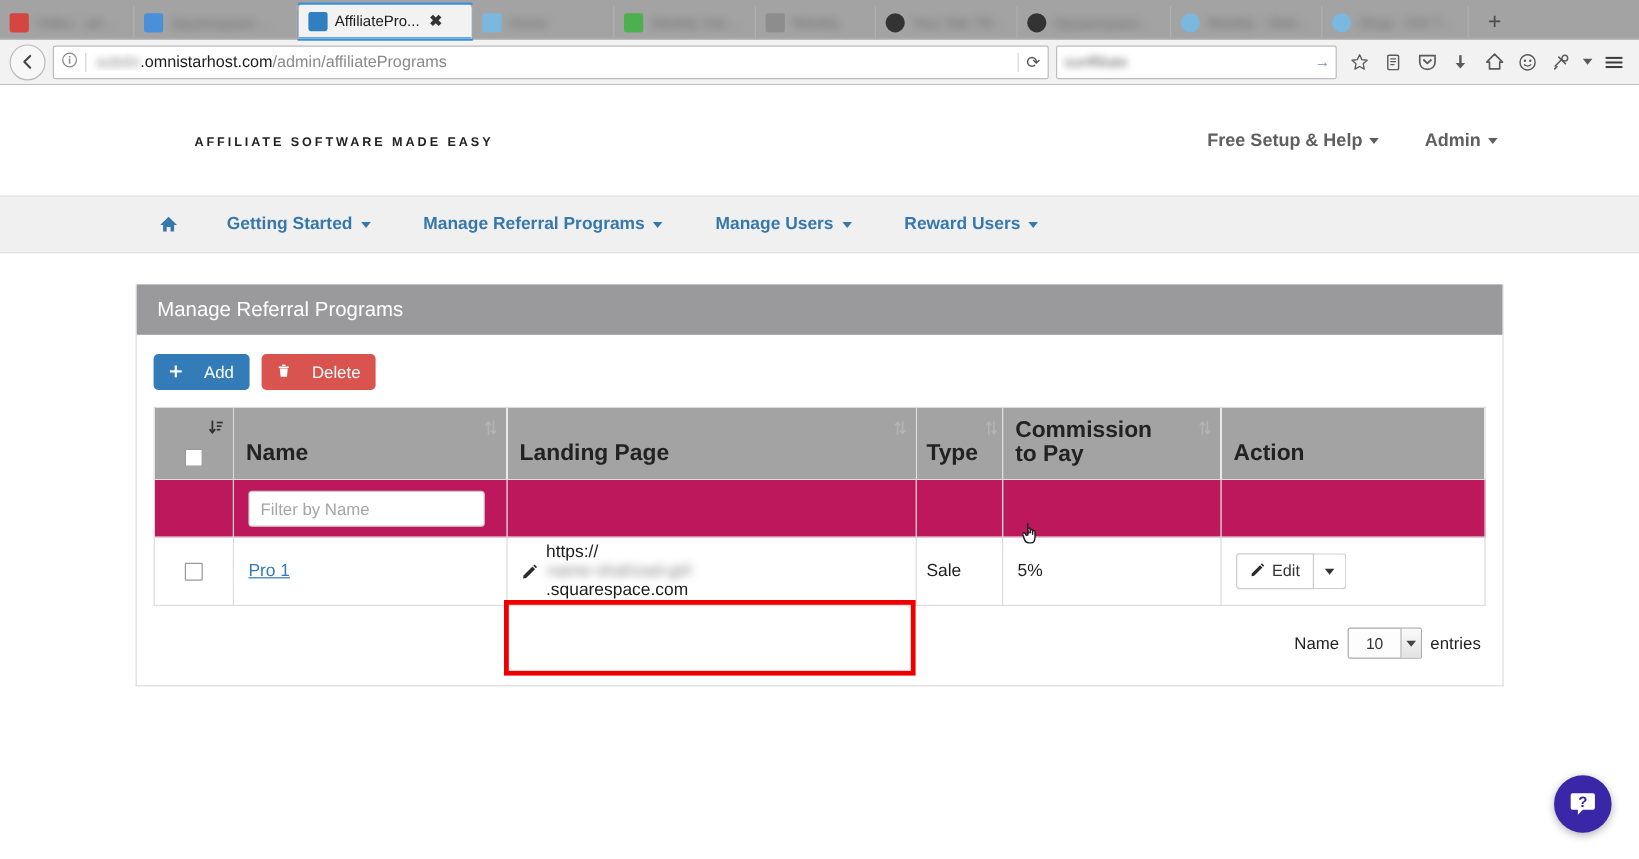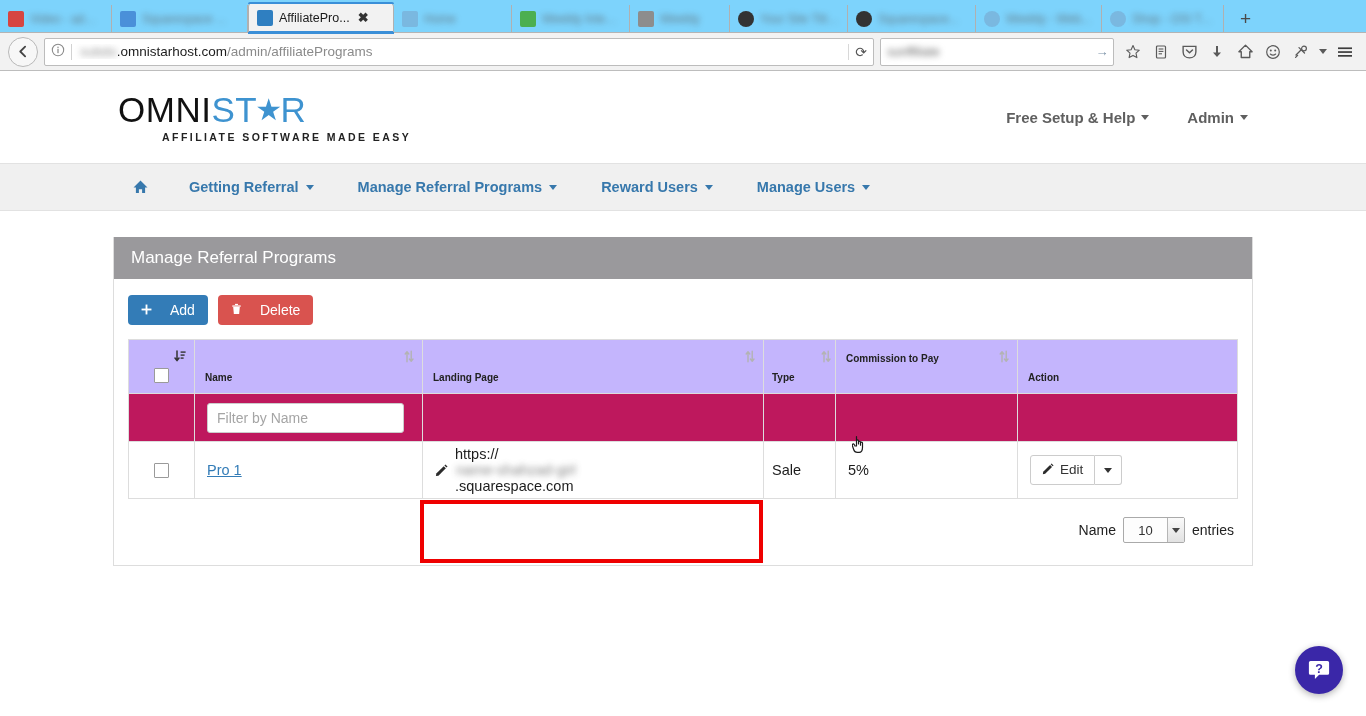--- a/index.html
+++ b/index.html
@@ -6,21 +6,21 @@
   body{
     width:1366px;height:716px;overflow:hidden;
     font-family:"Liberation Sans",sans-serif;
     background:#ffffff;
     -webkit-font-smoothing:antialiased;
   }
 
   
   .browser{width:1366px;}
   .tabstrip{
-    height:32px;background:#7dd3fc;
+    height:32px;background:#a3a3a3;
     display:flex;align-items:flex-end;
     border-bottom:1px solid #b4b4b4;
     position:relative;
   }
   .tab{
     height:27px;min-width:0;
     display:flex;align-items:center;
     padding:0 8px;margin-top:5px;
     font-size:12px;color:#4a4a4a;
     box-sizing:border-box;
@@ -178,22 +178,22 @@
   .btn-del{background:#d9534f;}
 
   table.dt{
     width:100%;border-collapse:collapse;table-layout:fixed;
     border:1px solid #dddddd;
   }
   table.dt th,table.dt td{
     border:1px solid #dddddd;vertical-align:middle;box-sizing:border-box;
   }
   table.dt thead th{
-    background:#c4b5fd;padding:10px 10px 10px 10px;height:54px;
-    font-size:10px;color:#222;font-weight:bold;text-align:left;
+    background:#a3a3a3;padding:10px 10px 10px 10px;height:54px;
+    font-size:19px;color:#222;font-weight:bold;text-align:left;
     position:relative;vertical-align:bottom;
   }
   .sorticon{position:absolute;right:8px;top:10px;}
   .sorticon svg{display:block;}
   .colcheck{width:66px;}
   .colname{width:228px;}
   .colland{width:341px;}
   .coltype{width:72px;}
   .colcomm{width:182px;}
   .colaction{width:auto;}
@@ -388,26 +388,20 @@
           </svg>
       </div>
     </div>
   </div>
 </div>
 
 <div class="page">
 
   <div class="site-header">
     <div class="logo">
-      <div class="lmain">
-        <span class="omni">OMNI</span>
-          <span class="star">ST</span>
-          <span class="starglyph">★</span>
-          <span class="star">R</span>
-      </div>
       <div class="ltag">AFFILIATE SOFTWARE MADE EASY</div>
     </div>
     <div class="hdr-right">
       <div class="hdr-link">
         <span>Free Setup &amp; Help</span>
         <span class="caret"></span>
       </div>
       <div class="hdr-link">
         <span>Admin</span>
         <span class="caret"></span>
@@ -417,33 +411,33 @@
 
   <div class="mainnav">
     <div class="navitem home">
       <span class="home-icon">
         <svg width="17" height="16" viewBox="0 0 16 16">
             <path d="M8 1.6 L15 8.4 L12.6 8.4 L12.6 14 L9.6 14 L9.6 10.2 L6.4 10.2 L6.4 14 L3.4 14 L3.4 8.4 L1 8.4 Z" fill="#3778ac"></path>
           </svg>
       </span>
     </div>
     <div class="navitem">
-      <span>Getting Referral</span>
+      <span>Getting Started</span>
       <span class="caret"></span>
     </div>
     <div class="navitem">
       <span>Manage Referral Programs</span>
       <span class="caret"></span>
     </div>
     <div class="navitem">
+      <span>Manage Users</span>
+      <span class="caret"></span>
+    </div>
+    <div class="navitem">
       <span>Reward Users</span>
-      <span class="caret"></span>
-    </div>
-    <div class="navitem">
-      <span>Manage Users</span>
       <span class="caret"></span>
     </div>
   </div>
 
   <div class="content-wrap">
     <div class="panel">
       <div class="panel-head">
         <span class="panel-title">Manage Referral Programs</span>
       </div>
       <div class="panel-body">

